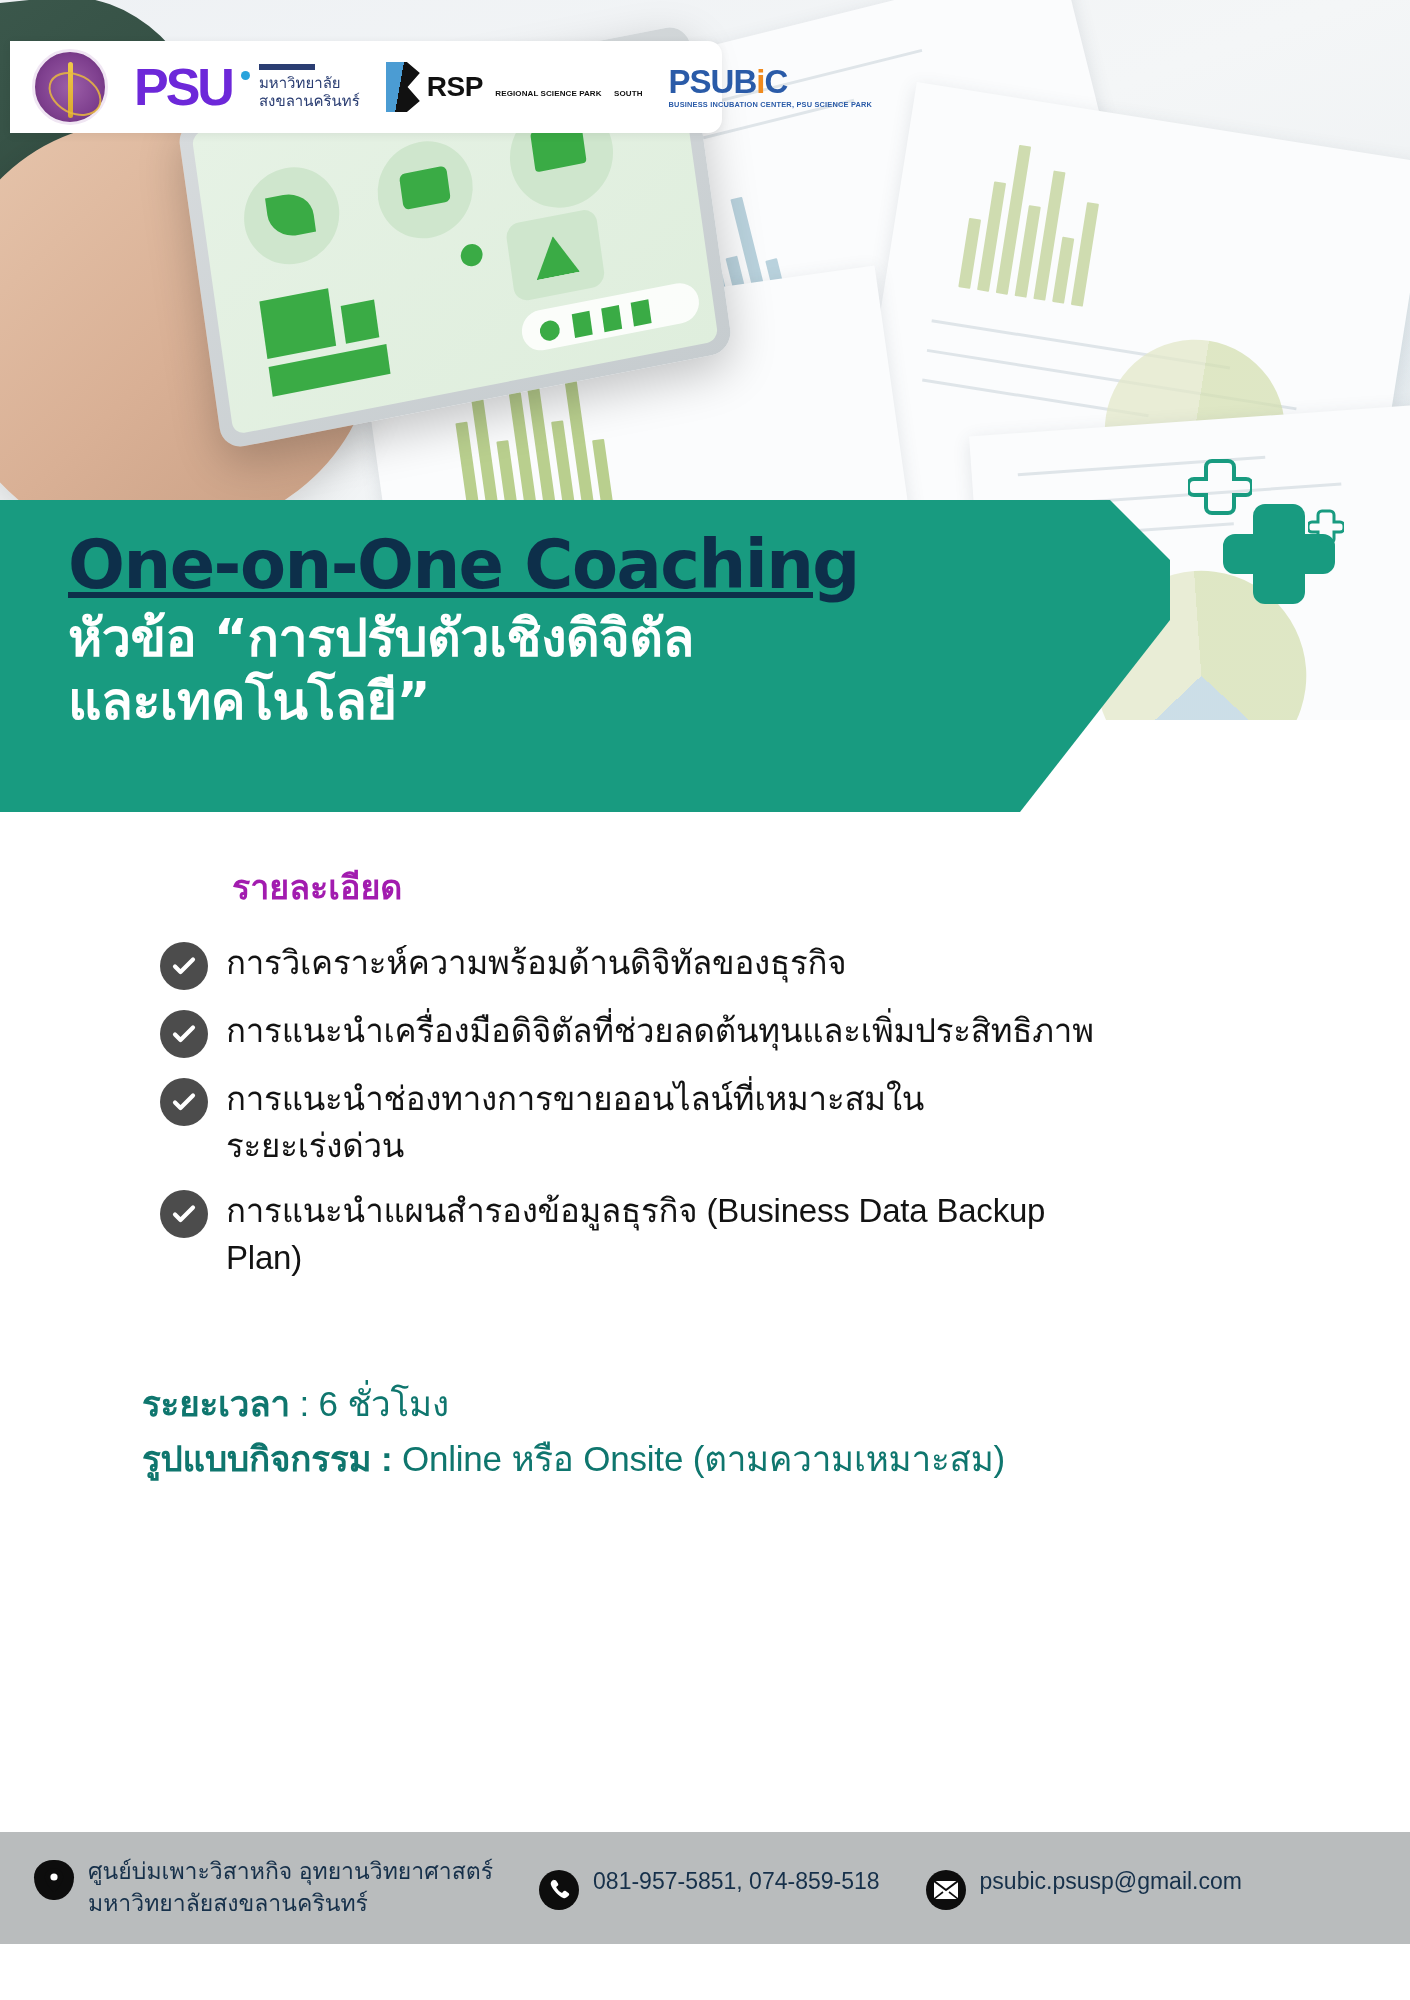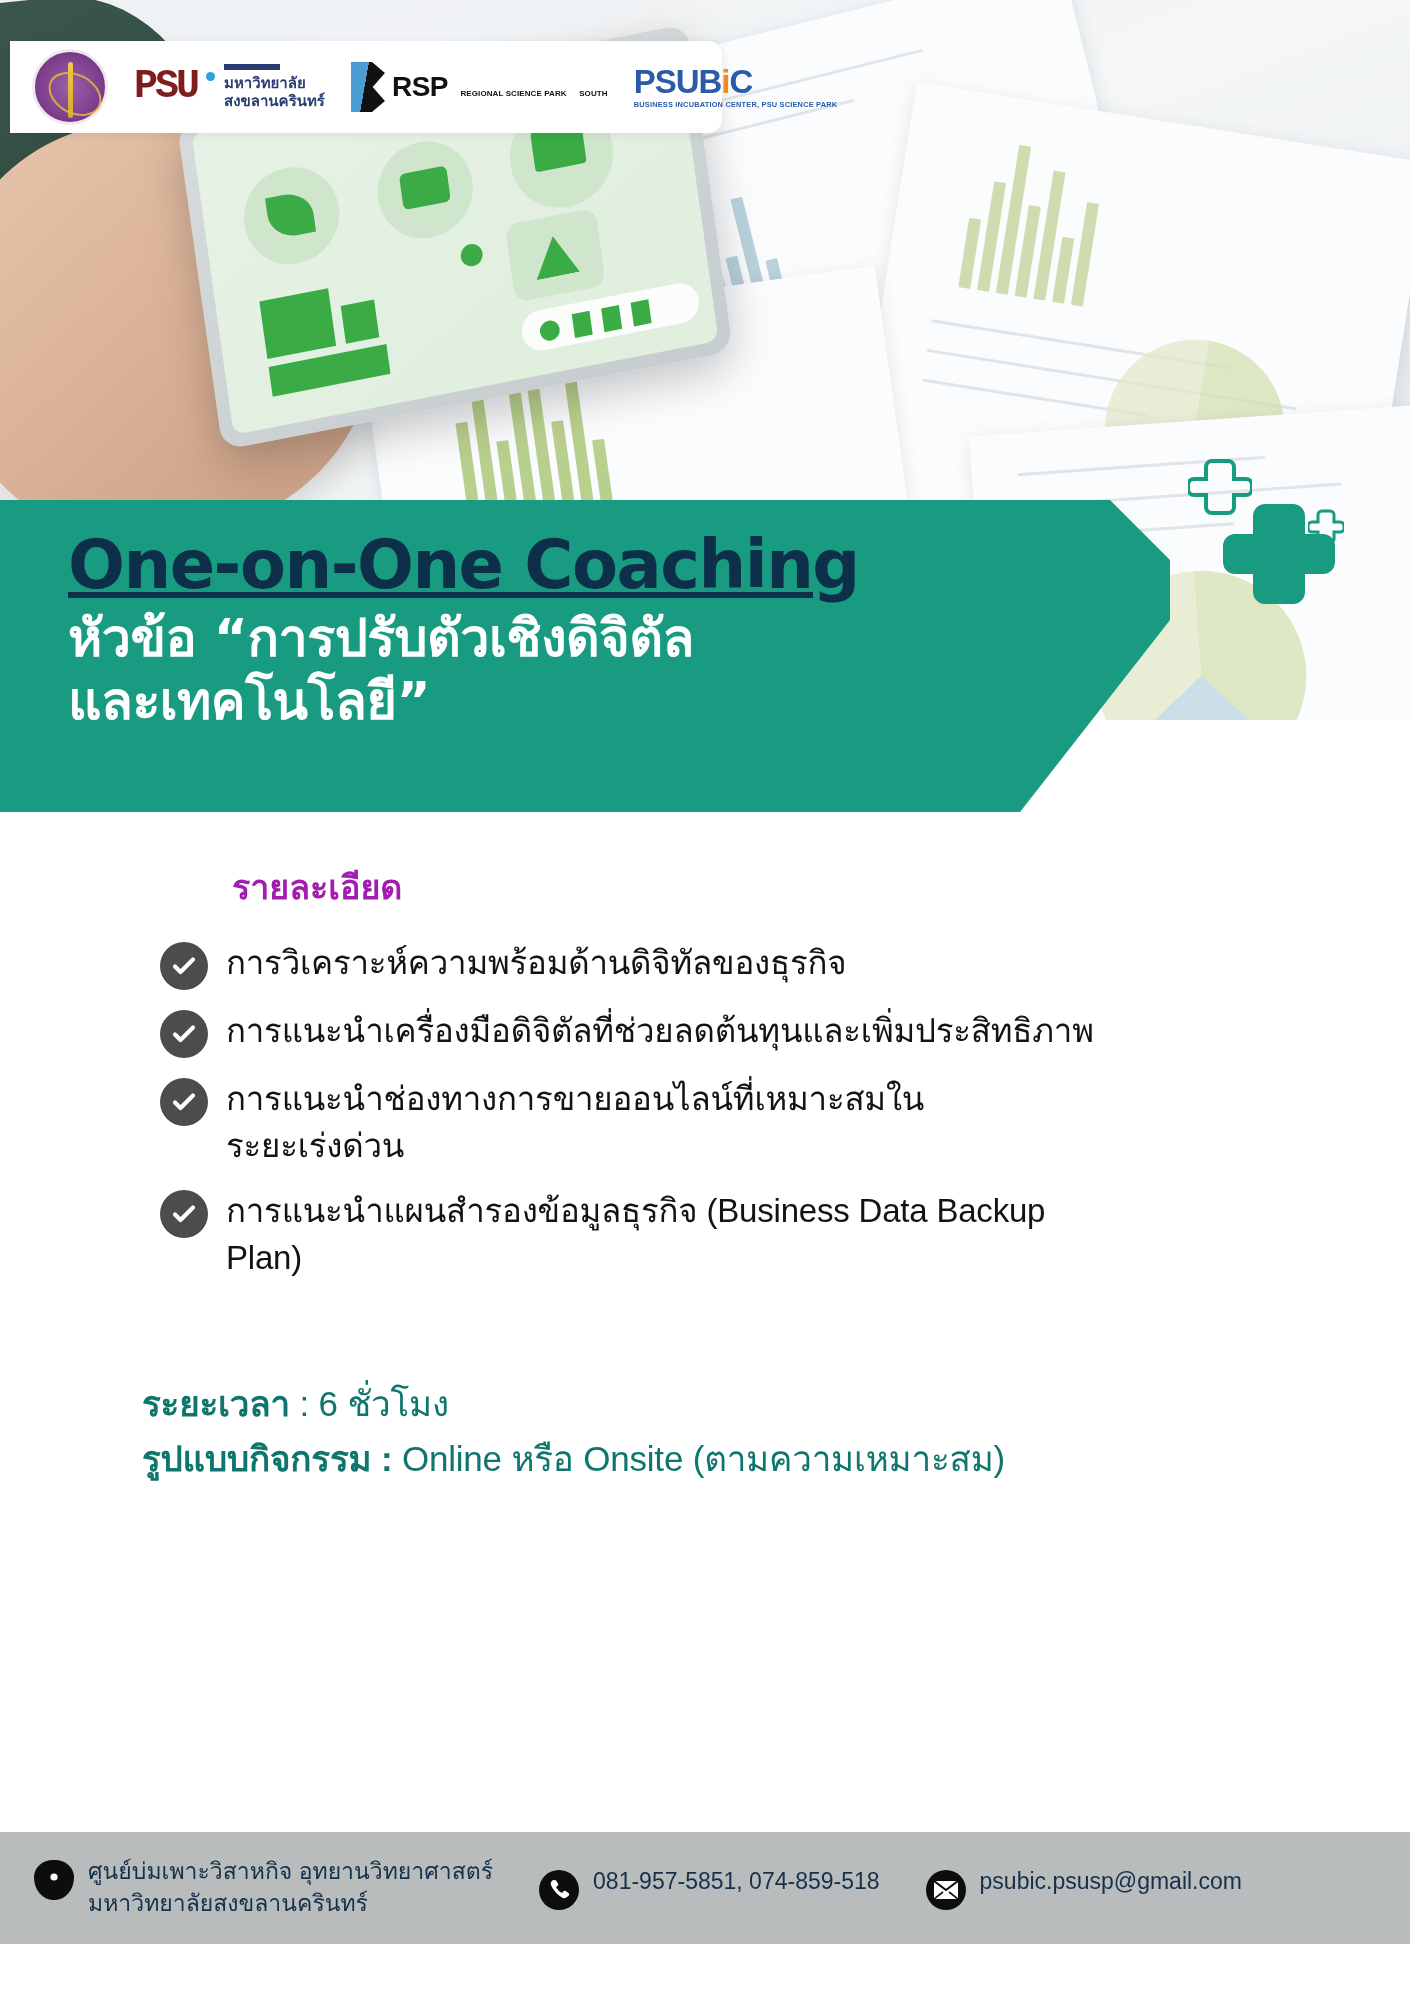--- a/index.html
+++ b/index.html
@@ -141,26 +141,26 @@
     content: "";
     position: absolute; left: 12px; top: 22px;
     width: 52px; height: 36px;
     border: 2px solid #e9b93e;
     border-radius: 50%;
     transform: rotate(28deg);
     opacity: .85;
   }
   .logo-psu-word { display: flex; align-items: center; gap: 9px; flex: 0 0 auto; }
   .psu-mark {
-    font-size: 40px; font-weight: 700; color: #7f1d1d;
+    font-size: 52px; font-weight: 700; color: #6d28d9;
     letter-spacing: -3px; line-height: .9;
-    font-family: Liberation Mono, monospace;
+    font-family: Liberation Sans, sans-serif;
   }
   .psu-dot { width: 9px; height: 9px; border-radius: 50%; background: #29a3dc; margin-bottom: 22px; }
-  .psu-th { font-size: 15px; color: #2a3d72; line-height: 1.18; font-weight: 700; white-space: nowrap; }
+  .psu-th { font-size: 15px; color: #2a3d72; line-height: 1.18; font-weight: 400; white-space: nowrap; }
   .psu-th .rule { display: block; width: 56px; height: 6px; background: #2a3d72; margin-bottom: 4px; }
 
   .logo-rsp { display: flex; align-items: center; gap: 7px; flex: 0 0 auto; }
   .rsp-glyph {
     width: 34px; height: 50px;
     background: linear-gradient(100deg, #4b9cd3 0 42%, #111 42% 100%);
     clip-path: polygon(0 0, 62% 0, 100% 22%, 64% 50%, 100% 78%, 62% 100%, 0 100%);
   }
   .rsp-text .rsp-big { font-size: 28px; font-weight: 800; color: #111; line-height: .95; letter-spacing: -.5px; }
   .rsp-text .rsp-sm { font-size: 8px; font-weight: 700; color: #111; line-height: 1.25; letter-spacing: .1px; padding-left: 8px; }

